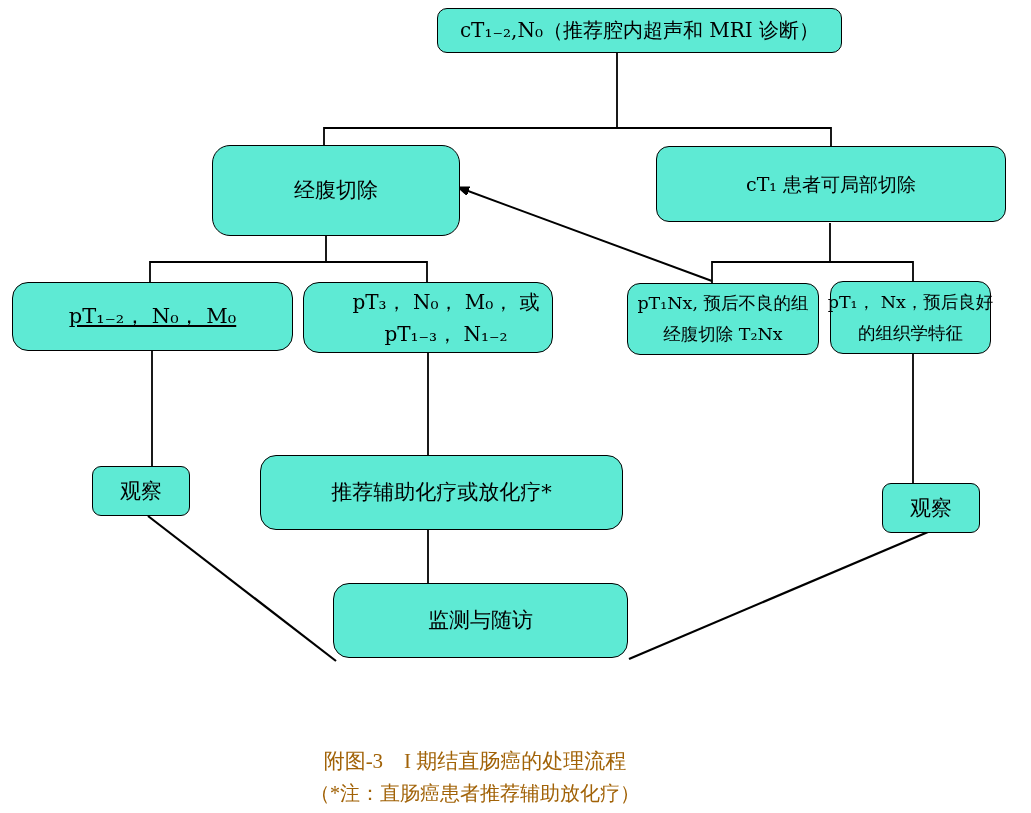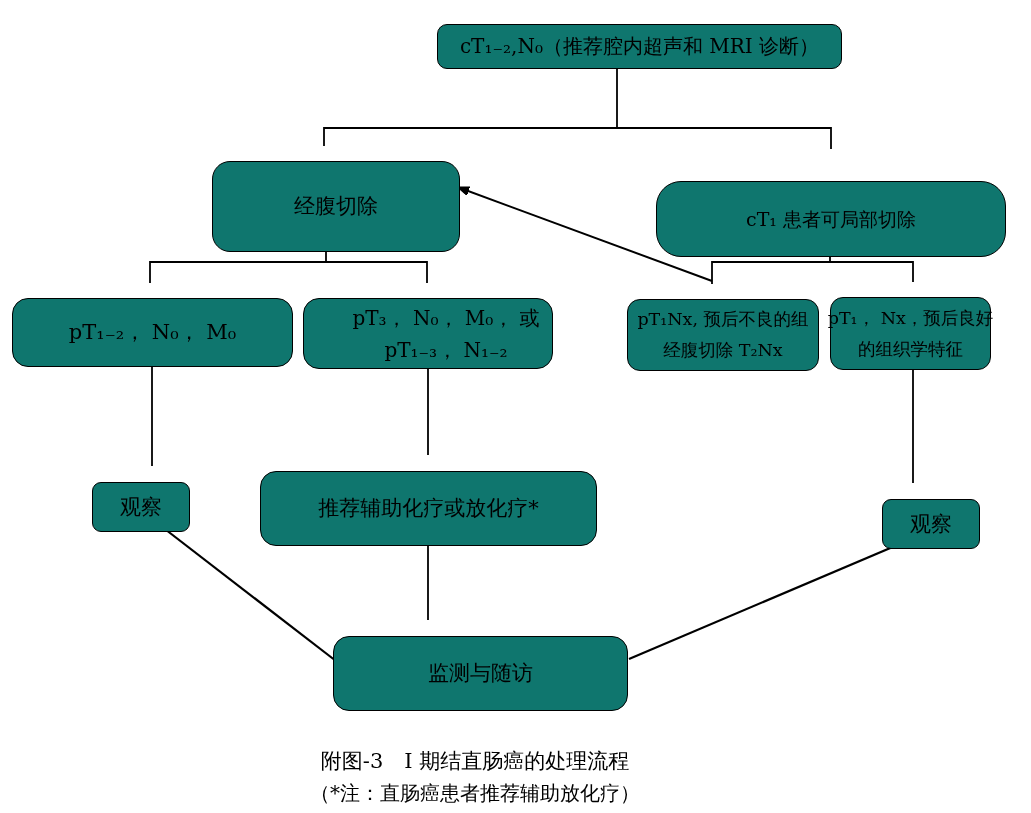--- a/index.html
+++ b/index.html
@@ -18,39 +18,39 @@
   #wires {
     position: absolute;
     left: 0; top: 0;
     width: 1031px; height: 813px;
   }
   .node {
     position: absolute;
     box-sizing: border-box;
     border: 1.6px solid #000000;
     border-radius: 14px;
-    background: #0f766e;
+    background: #5eead4;
     display: flex;
     flex-direction: column;
     justify-content: center;
     align-items: center;
     color: #000000;
     text-align: right;
     line-height: 1.55;
-    margin-top: 16px;
   }
   .node span { white-space: pre; }
   .caption {
     position: absolute;
     left: 0;
     top: 746px;
     width: 950px;
     text-align: center;
-    color: #000000;
+    color: #a16207;
     line-height: 1.5;
+    font-family: Liberation Serif, serif;
   }
   .caption .cap1 { font-size: 21px; white-space: pre; }
   .caption .cap2 { font-size: 20px; white-space: pre; }
   line, path { stroke: #000000; }
 </style>
 </head>
 <body>
 
 <div id="canvas">
 
@@ -88,25 +88,25 @@
   </svg>
 
   <div class="node" style="left:437px; top:8px; width:405px; height:45px; border-radius:10px; font-size:20px;">
     <span>cT₁₋₂,N₀（推荐腔内超声和 MRI 诊断）</span>
   </div>
 
   <div class="node" style="left:212px; top:145px; width:248px; height:91px; border-radius:18px; font-size:21px;">
     <span>经腹切除</span>
   </div>
 
-  <div class="node" style="left:656px; top:165px; width:350px; height:76px; border-radius:25px; font-size:19px; line-height:1.8;">
+  <div class="node" style="left:656px; top:146px; width:350px; height:76px; border-radius:13px; font-size:19px; line-height:1.8;">
     <span>cT₁ 患者可局部切除</span>
   </div>
 
-  <div class="node" style="left:12px; top:282px; width:281px; height:69px; border-radius:16px; font-size:21px;">
+  <div class="node" style="left:12px; top:282px; width:281px; height:69px; border-radius:16px; font-size:21px;text-decoration:underline;">
     <span>pT₁₋₂， N₀， M₀</span>
   </div>
 
   <div class="node" style="left:303px; top:282px; width:250px; height:71px; border-radius:16px; font-size:20px; line-height:1.6;padding-left:36px;">
     <span>pT₃， N₀， M₀， 或</span>
     <span>pT₁₋₃， N₁₋₂</span>
   </div>
 
   <div class="node" style="left:627px; top:283px; width:192px; height:72px; border-radius:13px; font-size:17.5px; line-height:1.75;">
     <span>pT₁Nx, 预后不良的组</span>
@@ -115,29 +115,29 @@
 
   <div class="node" style="left:830px; top:281px; width:161px; height:73px; border-radius:13px; font-size:17.5px; line-height:1.75;">
     <span>pT₁， Nx，预后良好</span>
     <span>的组织学特征</span>
   </div>
 
   <div class="node" style="left:92px; top:466px; width:98px; height:50px; border-radius:9px; font-size:21px;">
     <span>观察</span>
   </div>
 
-  <div class="node" style="left:260px; top:455px; width:337px; height:75px; border-radius:16px; font-size:21px; line-height:1.5;">
+  <div class="node" style="left:260px; top:455px; width:363px; height:75px; border-radius:16px; font-size:21px; line-height:1.5;">
     <span>推荐辅助化疗或放化疗*</span>
   </div>
 
   <div class="node" style="left:882px; top:483px; width:98px; height:50px; border-radius:9px; font-size:21px;">
     <span>观察</span>
   </div>
 
-  <div class="node" style="left:333px; top:620px; width:295px; height:75px; border-radius:16px; font-size:21px;">
+  <div class="node" style="left:333px; top:583px; width:295px; height:75px; border-radius:16px; font-size:21px;">
     <span>监测与随访</span>
   </div>
 
   <div class="caption">
     <div class="cap1">附图-3　I 期结直肠癌的处理流程</div>
     <div class="cap2">（*注：直肠癌患者推荐辅助放化疗）</div>
   </div>
 
 </div>
 

